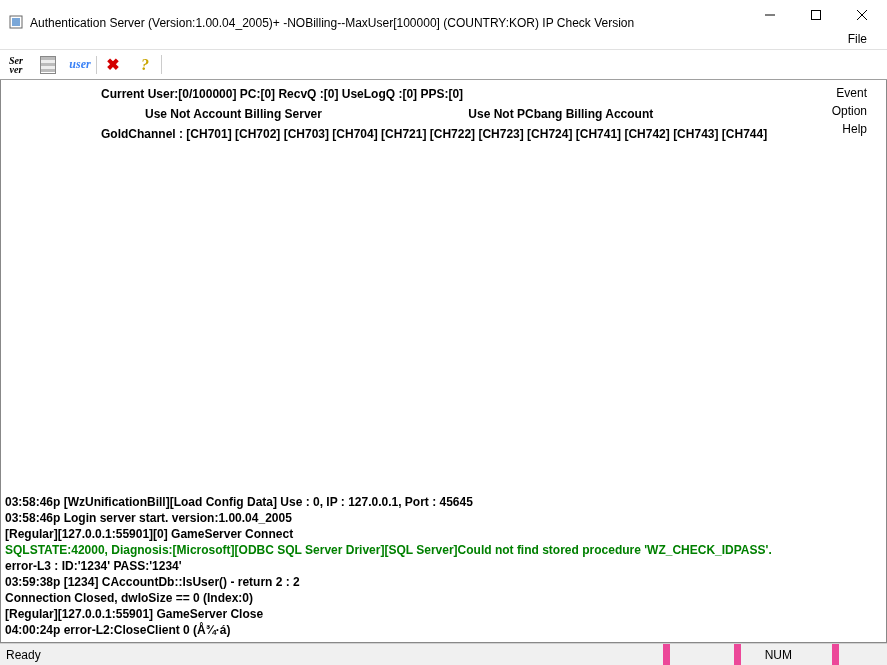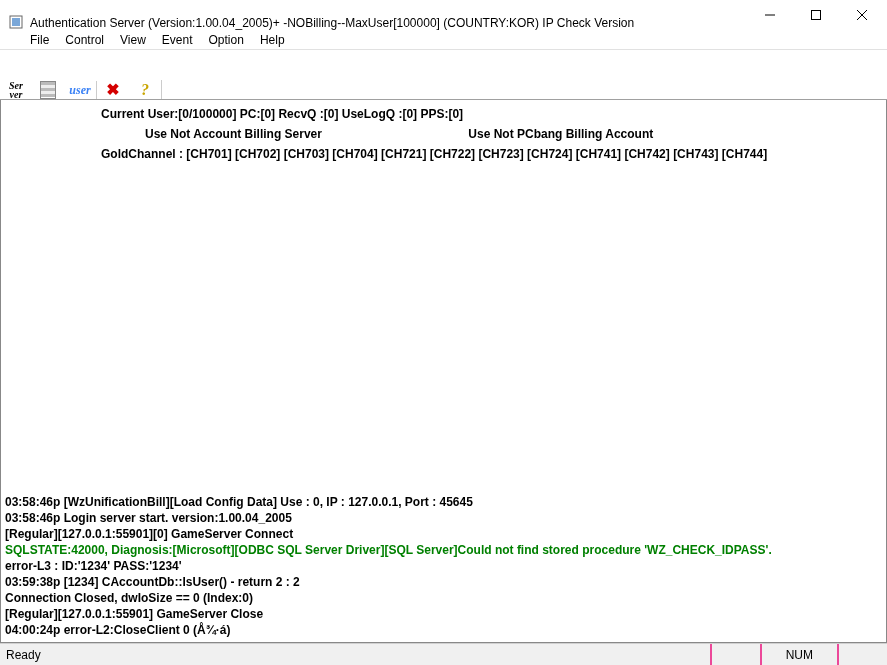--- a/index.html
+++ b/index.html
@@ -32,35 +32,35 @@
       width: 46px; height: 30px;
       display: flex; align-items: center; justify-content: center;
       font-family: "Segoe UI Symbol", sans-serif;
       font-size: 10px;
       cursor: default;
     }
     .menubar {
       height: 20px;
       display: flex;
       align-items: flex-end;
-      padding: 0 22px;
+      padding: 0 12px;
       border-bottom: 1px solid #e1e1e1;
+      flex-direction: column;
     }
     .menu-item {
       padding: 2px 8px;
       cursor: default;
       font-size: 12px;
     }
     .toolbar {
       height: 30px;
       display: flex;
-      align-items: flex-end;
+      align-items: center;
       border-bottom: 1px solid #a0a0a0;
       background: #fff;
-      margin-top: 20px;
     }
     .tb-group {
       display: flex;
       border-right: 1px solid #ccc;
     }
     .tb-btn {
       width: 32px;
       display: flex; align-items: center; justify-content: center;
       cursor: default;
     }
@@ -98,24 +98,25 @@
     }
     .log-line { white-space: pre-wrap; }
     .log-green { color: #008000; }
     .statusbar {
       height: 22px;
       display: flex;
       align-items: center;
       background: #f0f0f0;
       border-top: 1px solid #d0d0d0;
       font-size: 12px;
+      gap: 16px;
     }
     .sb-ready { flex: 1; padding: 0 6px; }
     .sb-cell {
-      border-left: 2px solid #ec4899;
+      border-left: 7px solid #ec4899;
       padding: 0 24px;
       height: 100%;
       display: flex; align-items: center;
       min-width: 40px;
     }
     .sb-empty { min-width: 50px; }
     .sb-grip { width: 18px; }
   </style>
 </head>
 <body>

